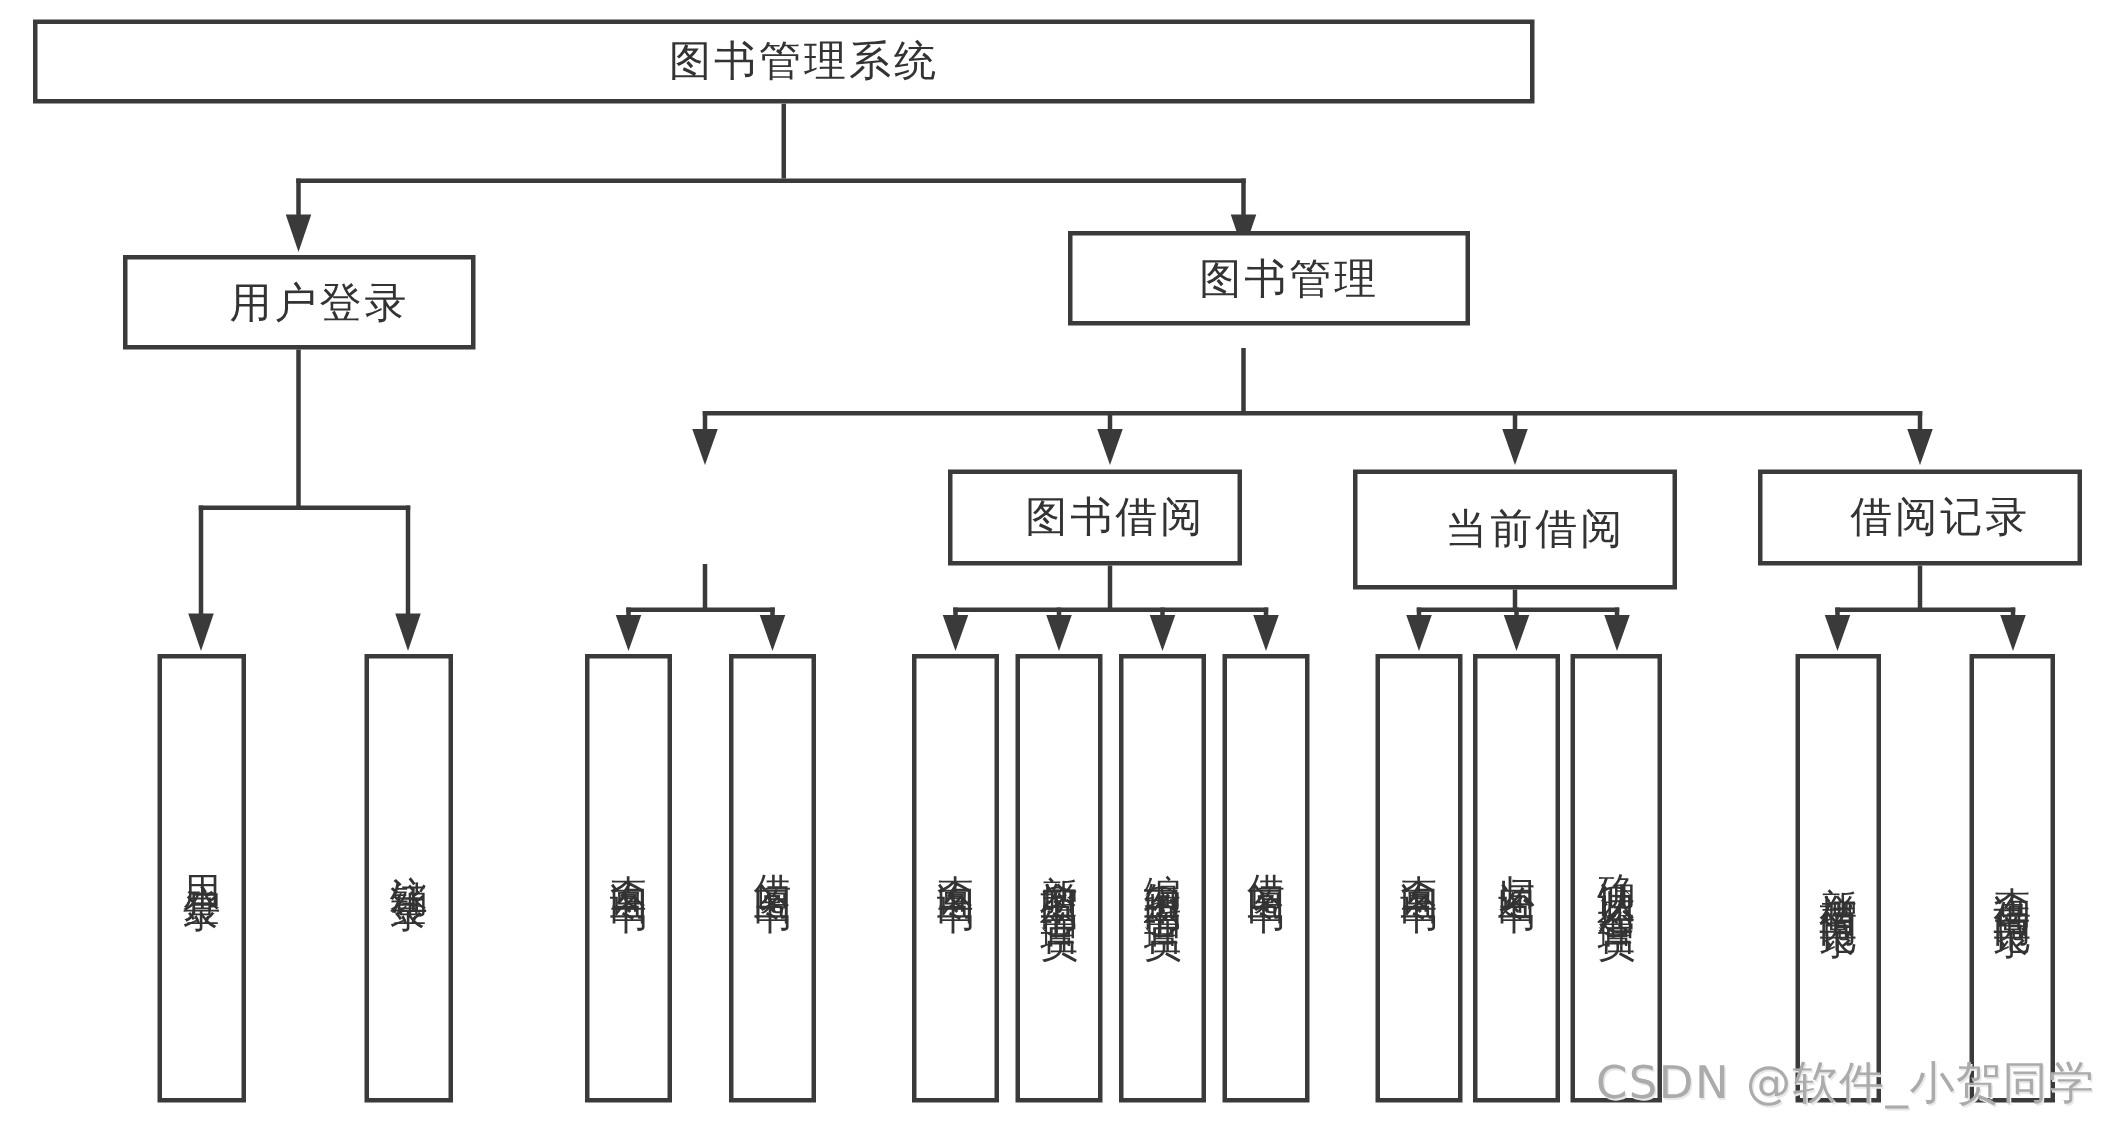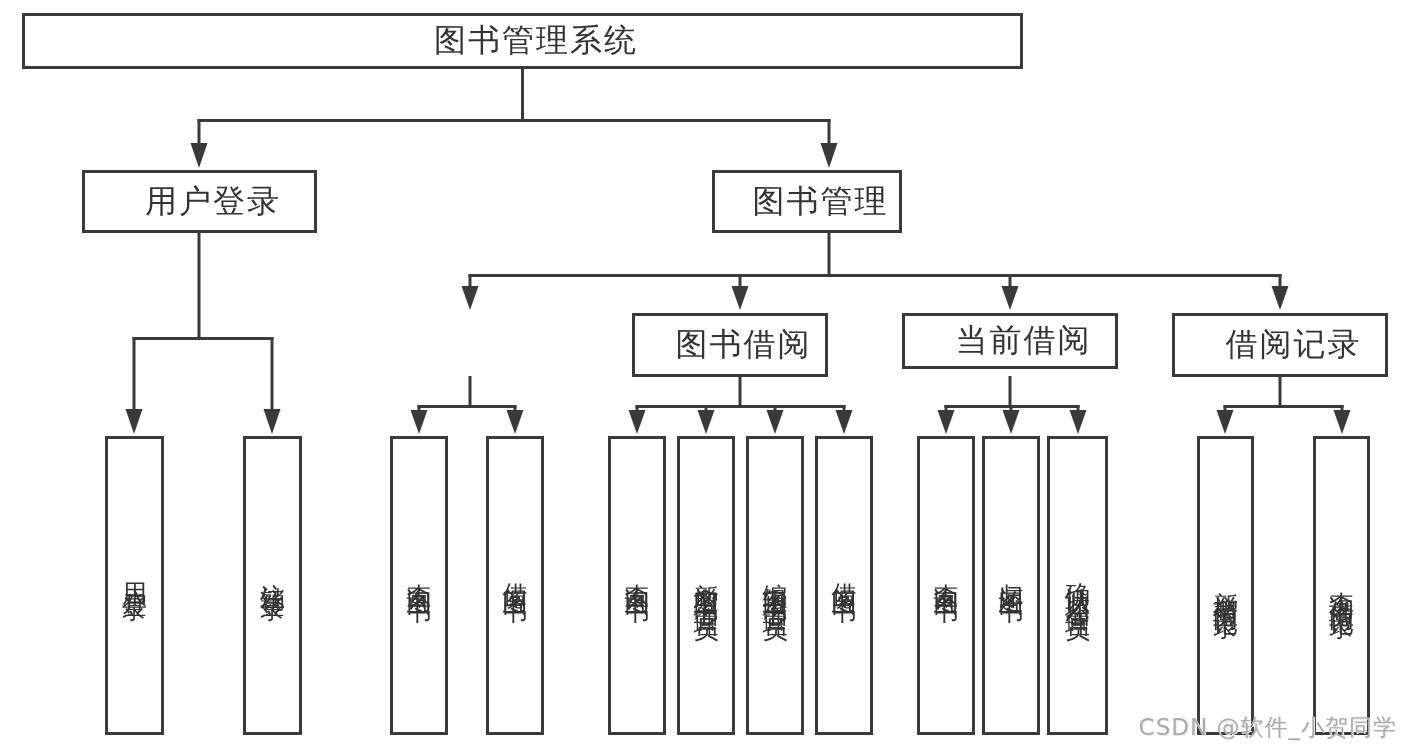--- a/index.html
+++ b/index.html
@@ -22,42 +22,42 @@
   }
   .box {
     position: absolute;
     box-sizing: border-box;
     border: 3px solid #3a3a3a;
     background: #ffffff;
     color: #333333;
     display: flex;
     align-items: center;
     justify-content: center;
-    font-size: 32px;
+    font-size: 28px;
     letter-spacing: 2px;
     white-space: nowrap;
     padding-left: 27px;
   }
   .vbox {
     writing-mode: vertical-rl;
     font-size: 25px;
     letter-spacing: 5px;
     line-height: 1;
     white-space: normal;
     padding: 4px 0;
   }
   .vbox.short {
     padding-bottom: 30px;
   }
   #watermark {
     position: absolute;
     right: 8px;
     bottom: 4px;
     color: #ababab;
-    font-size: 23px;
+    font-size: 30px;
     letter-spacing: 1px;
     z-index: 10;
     text-shadow: 1px 1px 0 #e8e8e8;
   }
 </style>
 </head>
 <body>
 
 <div id="canvas">
 
@@ -123,24 +123,24 @@
       <polygon points="1002.5,410 1019.5,410 1011,434"></polygon>
       <polygon points="1069.5,410 1086.5,410 1078,434"></polygon>
       <polygon points="1216.5,410 1233.5,410 1225,434"></polygon>
       <polygon points="1333.5,410 1350.5,410 1342,434"></polygon>
     </g>
   </svg>
 
   <div class="box" style="left:22px;top:13px;width:1001px;height:56px">图书管理系统</div>
 
   <div class="box" style="left:82px;top:170px;width:235px;height:63px">用户登录</div>
-  <div class="box" style="left:712px;top:170px;width:190px;height:63px">图书管理</div>
+  <div class="box" style="left:712px;top:154px;width:268px;height:63px">图书管理</div>
 
   <div class="box" style="left:632px;top:313px;width:196px;height:64px">图书借阅</div>
-  <div class="box" style="left:902px;top:313px;width:216px;height:56px">当前借阅</div>
+  <div class="box" style="left:902px;top:313px;width:216px;height:80px">当前借阅</div>
   <div class="box" style="left:1172px;top:313px;width:216px;height:64px">借阅记录</div>
 
   <div class="box vbox short" style="left:105px;top:436px;width:59px;height:299px">用户登录</div>
   <div class="box vbox short" style="left:243px;top:436px;width:59px;height:299px">注销登录</div>
 
   <div class="box vbox short" style="left:390px;top:436px;width:58px;height:299px">查询图书</div>
   <div class="box vbox short" style="left:486px;top:436px;width:58px;height:299px">借阅图书</div>
 
   <div class="box vbox short" style="left:608px;top:436px;width:58px;height:299px">查询图书</div>
   <div class="box vbox" style="left:677px;top:436px;width:58px;height:299px">新增图书（管理员）</div>

